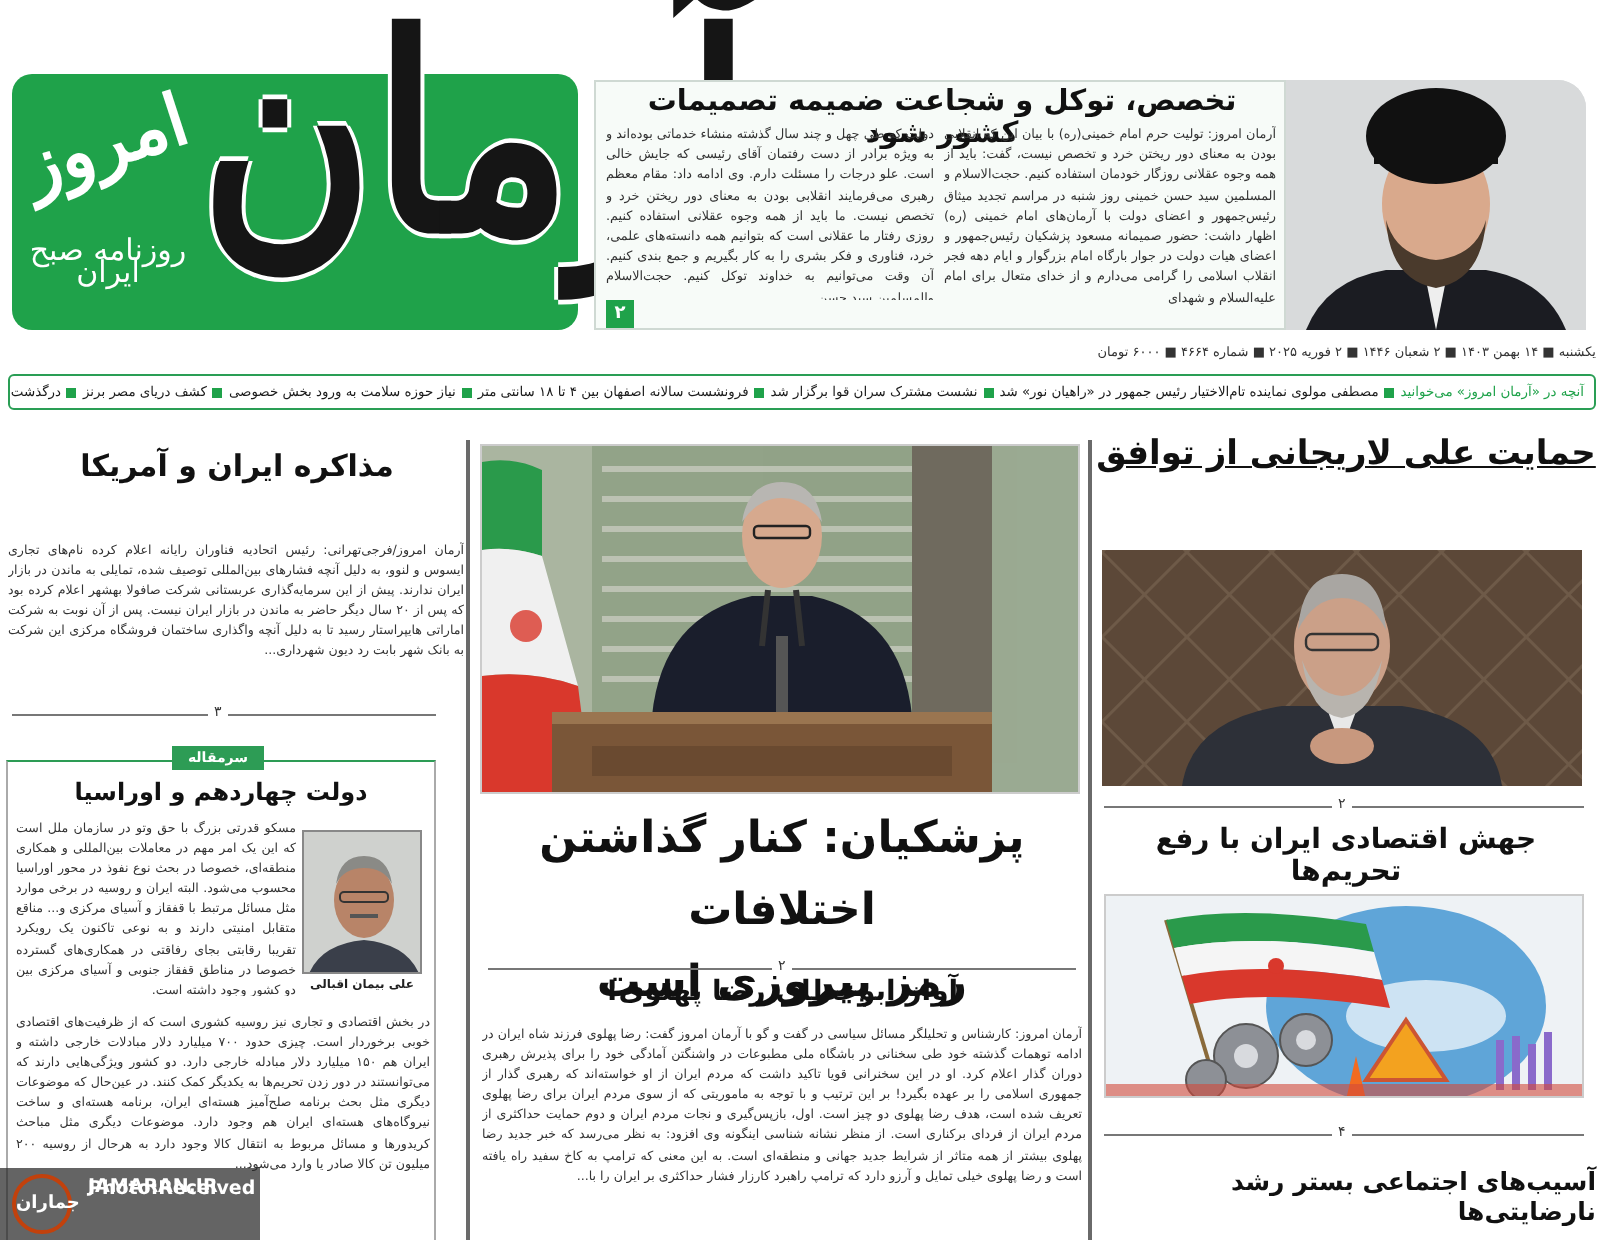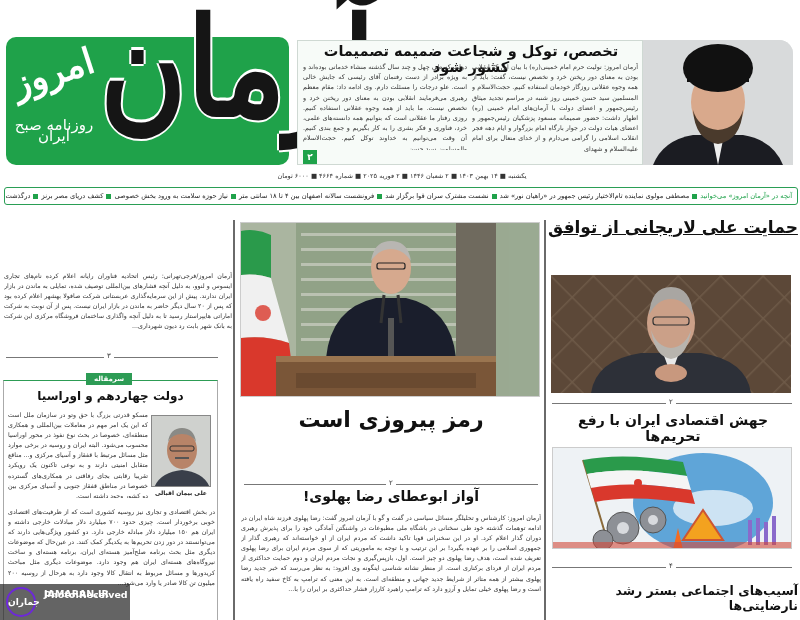--- a/index.html
+++ b/index.html
@@ -14,41 +14,41 @@
 .logo-sub{left:14px;top:52px;width:80px;height:60px;color:#fff;font-family:"DejaVu Serif",serif;font-weight:bold;font-size:36px;line-height:40px;text-align:center;transform:rotate(-18deg);}
 .logo-tag{left:8px;top:120px;width:92px;color:#fff;font-size:15px;line-height:11px;text-align:center;}
 
 .top-box{left:297px;top:40px;width:346px;height:125px;border:1px solid #cfd9d3;background:#f7fbf8;}
 .top-title{left:305px;top:43px;width:332px;font-size:14.5px;font-weight:bold;color:#111;text-align:center;}
 .top-col{font-size:6.4px;line-height:10.2px;color:#333;text-align:justify;}
 .page-num{left:303px;top:150px;width:14px;height:14px;background:#1fa24a;color:#fff;font-size:9px;font-weight:bold;text-align:center;line-height:14px;}
 
 .top-photo{left:643px;top:40px;width:150px;height:125px;border-radius:0 14px 0 0;overflow:hidden;background:#dcdedf;}
 
-.date-line{left:6px;top:172px;width:792px;font-size:6.5px;color:#333;text-align:center;}
+.date-line{left:6px;top:172px;width:792px;font-size:6.5px;color:#333;}
 .ticker{left:4px;top:187px;width:794px;height:18px;border:1px solid #2a9e55;border-radius:3px;background:#fff;font-size:6.7px;line-height:16px;padding:0 5px;white-space:nowrap;overflow:hidden;}
 .ticker .brand{color:#1fa24a}
 .sq{display:inline-block;width:5px;height:5px;background:#1fa24a;margin:0 3px;vertical-align:middle;}
 
 
 .vline{background:#6a6a6a;width:1.5px;}
 .hdiv{height:1px;background:#777;}
 .divnum{font-size:7px;background:#fff;padding:0 3px;color:#333}
 
 
 .h-left{left:6px;top:222px;width:225px;font-size:15px;font-weight:bold;line-height:22px;text-align:center;color:#111;}
 .body-txt{font-size:6.3px;line-height:10.1px;color:#333;text-align:justify;}
 .editorial-tag{left:86px;top:373px;width:46px;height:12px;background:#2d9c55;color:#fff;font-size:7px;font-weight:bold;text-align:center;line-height:12px;}
 .editorial-box{left:3px;top:380px;width:215px;height:240px;border-top:1px solid #2d9c55;border-left:1px solid #aaa;border-right:1px solid #aaa;}
 .ed-title{left:8px;top:389px;width:205px;font-size:12px;font-weight:bold;text-align:center;color:#111;}
 .author-photo{left:151px;top:415px;width:60px;height:72px;background:#c9cbc8;overflow:hidden;border:1px solid #888;}
 .author-name{left:151px;top:489px;width:60px;font-size:6px;font-weight:bold;text-align:center;color:#222;}
 
 .watermark{left:0;top:584px;width:130px;height:36px;background:rgba(40,40,40,.72);color:#fff;}
-.wm-logo{left:6px;top:3px;width:30px;height:30px;border-radius:50%;border:2px solid #6d28d9;font-size:9px;text-align:center;line-height:26px;font-weight:bold;}
+.wm-logo{left:6px;top:3px;width:30px;height:30px;border-radius:50%;border:2px solid #c2410c;font-size:9px;text-align:center;line-height:26px;font-weight:bold;}
 .wm-t1{left:44px;top:5px;font-size:9.5px;font-weight:bold;}
 .wm-t2{left:44px;top:4px;font-size:9.5px;font-weight:bold;}
 
 
 .mid-photo{left:240px;top:222px;width:300px;height:175px;border:1px solid #ccc;overflow:hidden;background:#b8c3b0;}
 .h-main{left:240px;top:402px;width:302px;font-size:22px;font-weight:bold;line-height:36px;text-align:center;color:#111;}
 .h-sub{left:240px;top:488px;width:302px;font-size:14px;font-weight:bold;text-align:center;color:#111;}
 
 
 .h-right{left:548px;top:215px;width:250px;font-size:17px;font-weight:bold;line-height:25px;text-align:center;color:#111;text-decoration:underline;}
@@ -85,20 +85,21 @@
 
 <div class="abs date-line rtl">یکشنبه ■ ۱۴ بهمن ۱۴۰۳ ■ ۲ شعبان ۱۴۴۶ ■ ۲ فوریه ۲۰۲۵ ■ شماره ۴۶۶۴ ■ ۶۰۰۰ تومان</div>
 <div class="abs ticker rtl">
   <span class="brand">آنچه در «آرمان امروز» می‌خوانید</span><span class="sq"></span><span>مصطفی مولوی نماینده تام‌الاختیار رئیس جمهور در «راهیان نور» شد</span><span class="sq"></span><span>نشست مشترک سران قوا برگزار شد</span><span class="sq"></span><span>فرونشست سالانه اصفهان بین ۴ تا ۱۸ سانتی متر</span><span class="sq"></span><span>نیاز حوزه سلامت به ورود بخش خصوصی</span><span class="sq"></span><span>کشف دریای مصر برنز</span><span class="sq"></span><span>درگذشت منجی آلمان نوین و...</span>
 </div>
 
 <div class="abs vline" style="left:233px;top:220px;height:400px;"></div>
 <div class="abs vline" style="left:544px;top:220px;height:400px;"></div>
 
 <div class="abs h-left rtl" style="text-align:center">
+  <div>مذاکره ایران و آمریکا</div>
 </div>
 <div class="abs body-txt rtl" style="left:4px;top:271px;width:228px;height:72px;overflow:hidden;">آرمان امروز/فرجی‌تهرانی: رئیس اتحادیه فناوران رایانه اعلام کرده نام‌های تجاری ایسوس و لنوو، به دلیل آنچه فشارهای بین‌المللی توصیف شده، تمایلی به ماندن در بازار ایران ندارند. پیش از این سرمایه‌گذاری عربستانی شرکت صافولا بهشهر اعلام کرده بود که پس از ۲۰ سال دیگر حاضر به ماندن در بازار ایران نیست. پس از آن نوبت به شرکت اماراتی هایپراستار رسید تا به دلیل آنچه واگذاری ساختمان فروشگاه مرکزی این شرکت به بانک شهر بابت رد دیون شهرداری...</div>
 <div class="abs hdiv" style="left:6px;top:357px;width:212px;"></div>
 <div class="abs divnum" style="left:104px;top:352px;">۳</div>
 
 <div class="abs editorial-box"></div>
 <div class="abs editorial-tag">سرمقاله</div>
 <div class="abs ed-title rtl" style="text-align:center">دولت چهاردهم و اوراسیا</div>
 <div class="abs author-photo">
   <svg width="60" height="72" viewBox="0 0 60 72">
@@ -148,20 +149,21 @@
     <rect x="136" y="40" width="28" height="6" rx="2" fill="none" stroke="#222" stroke-width="1.2"></rect>
     <line x1="143" y1="72" x2="140" y2="100" stroke="#333" stroke-width="3"></line>
     <line x1="157" y1="72" x2="160" y2="100" stroke="#333" stroke-width="3"></line>
     <rect x="147" y="95" width="6" height="40" fill="#555"></rect>
     <rect x="35" y="135" width="220" height="40" fill="#7a5638"></rect>
     <rect x="35" y="133" width="220" height="6" fill="#9a7550"></rect>
     <rect x="55" y="150" width="180" height="15" fill="#6a4a30"></rect>
   </svg>
 </div>
 <div class="abs h-main rtl" style="text-align:center">
+  <div>پزشکیان: کنار گذاشتن اختلافات</div>
   <div>رمز پیروزی است</div>
 </div>
 <div class="abs hdiv" style="left:244px;top:484px;width:294px;"></div>
 <div class="abs divnum" style="left:386px;top:479px;">۲</div>
 <div class="abs h-sub rtl" style="text-align:center">آواز ابوعطای رضا پهلوی!</div>
 <div class="abs body-txt rtl" style="left:241px;top:513px;width:300px;height:100px;overflow:hidden;">آرمان امروز: کارشناس و تحلیلگر مسائل سیاسی در گفت و گو با آرمان امروز گفت: رضا پهلوی فرزند شاه ایران در ادامه توهمات گذشته خود طی سخنانی در باشگاه ملی مطبوعات در واشنگتن آمادگی خود را برای پذیرش رهبری دوران گذار اعلام کرد. او در این سخنرانی قویا تاکید داشت که مردم ایران از او خواسته‌اند که رهبری گذار از جمهوری اسلامی را بر عهده بگیرد! بر این ترتیب و با توجه به ماموریتی که از سوی مردم ایران برای رضا پهلوی تعریف شده است، هدف رضا پهلوی دو چیز است. اول، بازپس‌گیری و نجات مردم ایران و دوم حمایت حداکثری از مردم ایران از فردای برکناری است. از منظر نشانه شناسی اینگونه وی افزود: به نظر می‌رسد که خبر جدید رضا پهلوی بیشتر از همه متاثر از شرایط جدید جهانی و منطقه‌ای است. به این معنی که ترامپ به کاخ سفید راه یافته است و رضا پهلوی خیلی تمایل و آرزو دارد که ترامپ راهبرد کارزار فشار حداکثری بر ایران را با...</div>
 
 <div class="abs h-right rtl" style="text-align:center">
   <div>حمایت علی لاریجانی از توافق</div>
 </div>

